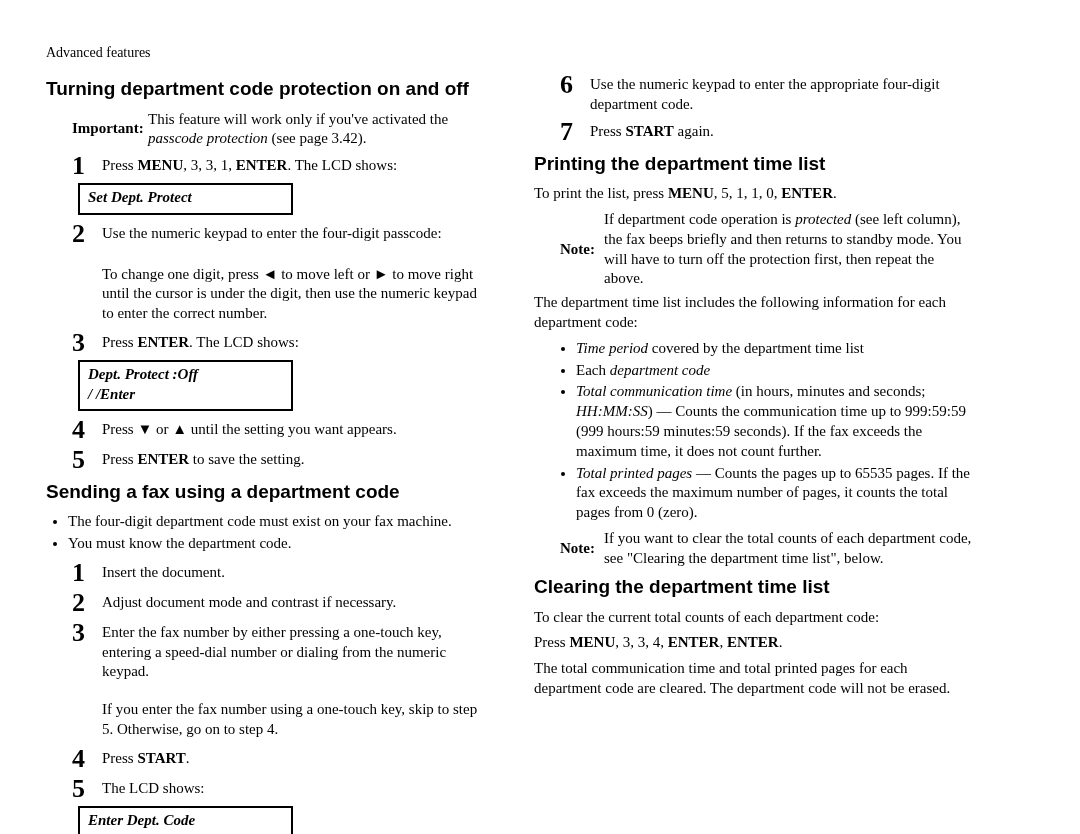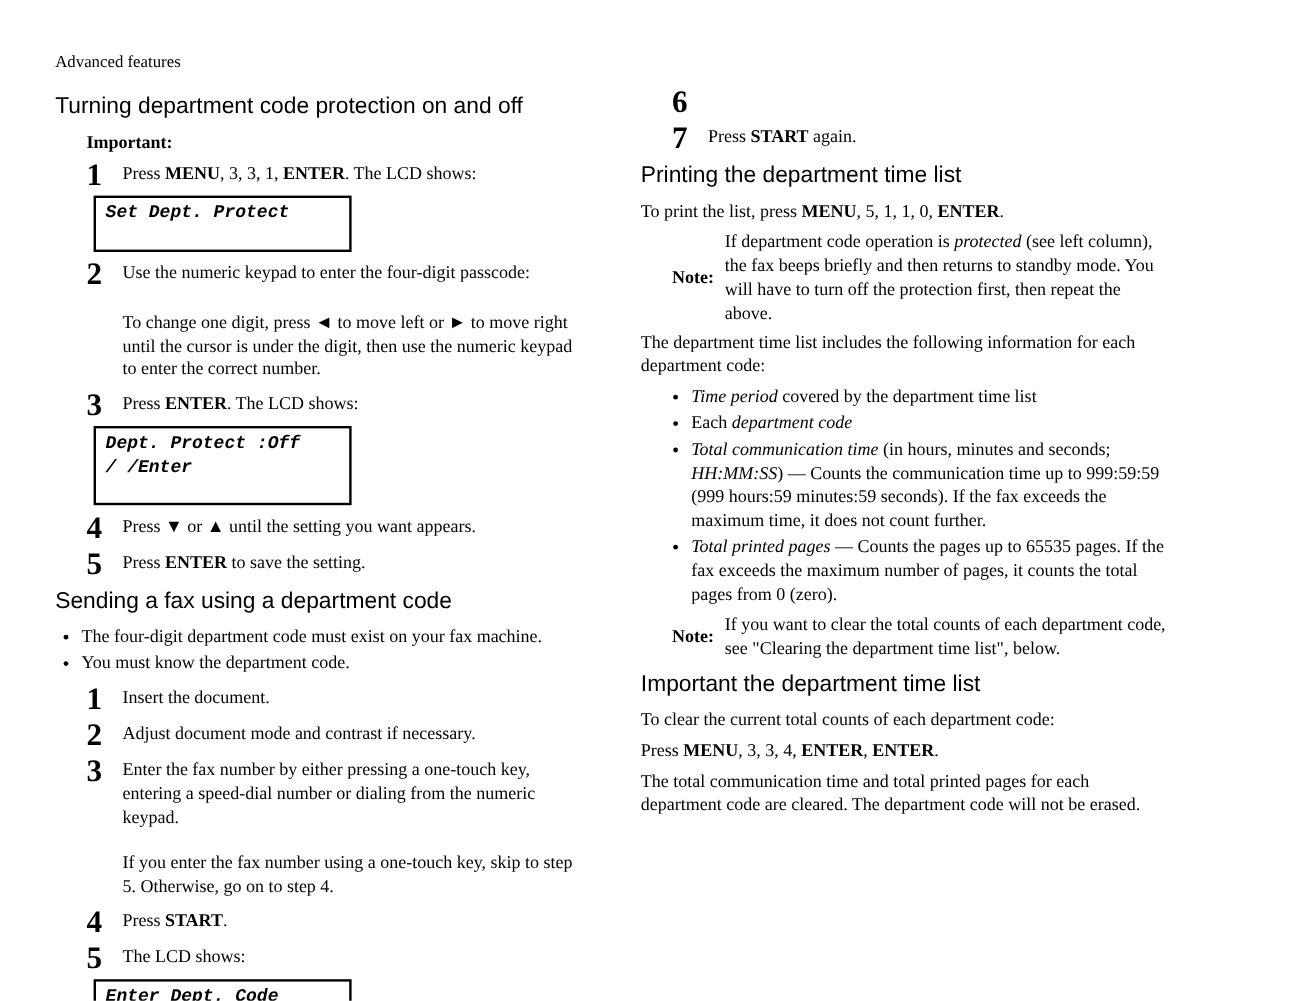--- a/index.html
+++ b/index.html
@@ -1,46 +1,49 @@
 <!DOCTYPE html>
 <html><head>
 <meta charset="utf-8">
 <style>
 html,body{margin:0;padding:0;background:#fff;color:#000;font-family:"Times New Roman",Times,serif;font-size:15px;line-height:1.32}
 .page{width:1020px;height:834px;box-sizing:border-box;padding:44px 46px 22px 46px;display:flex;flex-direction:column}
 .run-head{font-size:14px;margin-bottom:8px}
 .cols{display:flex;flex:1;gap:48px}
 .col{flex:1;min-width:0}
-h2{font-family:"Helvetica Neue",Helvetica,Arial,sans-serif;font-weight:400;font-size:19px;margin:6px 0 8px 0}
+h2{font-family:"Helvetica Neue",Helvetica,Arial,sans-serif;font-weight:700;font-size:19px;margin:6px 0 8px 0}
 .hangblock{display:flex;align-items:center;margin:2px 0 4px 0;padding-left:26px}
 .hangblock .label{font-weight:700;min-width:76px}
 .hangblock .txt{flex:1}
 .stepblock{display:flex;align-items:flex-start;margin:2px 0 4px 0;padding-left:26px}
 .stepnum{font-family:"Times New Roman",serif;font-weight:700;font-size:26px;line-height:1;width:26px;text-align:left;margin-right:4px}
 .steptxt{flex:1;padding-top:3px}
-.lcd{border:2px solid #000;padding:3px 8px 20px 8px;margin:4px 0 6px 32px;width:215px;box-sizing:border-box;font-family:Liberation Mono, monospace;font-style:italic;font-weight:700;font-size:15px;line-height:1.3}
+.lcd{border:2px solid #000;padding:3px 8px 5px 8px;margin:4px 0 6px 32px;width:215px;box-sizing:border-box;font-family:Liberation Serif, serif;font-style:italic;font-weight:700;font-size:15px;line-height:1.3}
 .sc{font-variant:small-caps}
 p{margin:4px 0 6px 0}
 .sub{padding-left:56px;margin:18px 0 6px 0}
 ul{margin:2px 0 6px 0;padding-left:42px}
 ul li{margin:2px 0}
 ul.inner{padding-left:22px}
 </style>
 </head>
 <body>
 
 <div class="page">
   <div class="run-head">Advanced features</div>
   <div class="cols">
 
     <div class="col">
       <h2>Turning department code protection on and off</h2>
 
       <div class="hangblock">
         <div class="label">Important:</div>
+        <div class="txt">
+          <span>This feature will work only if you've activated the </span><i>passcode protection</i><span> (see page 3.42).</span>
+        </div>
       </div>
 
       <div class="stepblock">
         <div class="stepnum">1</div>
         <div class="steptxt">
           <span>Press </span><b><span class="sc">MENU</span></b><span>, 3, 3, 1, </span><b><span class="sc">ENTER</span></b><span>. The </span><span class="sc">LCD</span><span> shows:</span>
         </div>
       </div>
 
       <div class="lcd">
@@ -112,20 +115,21 @@
 
       <div class="lcd">
         <div>Enter Dept.  Code</div>
         <div>_</div>
       </div>
     </div>
 
     <div class="col">
       <div class="stepblock">
         <div class="stepnum">6</div>
+        <div class="steptxt">Use the numeric keypad to enter the appropriate four-digit department code.</div>
       </div>
       <div class="stepblock">
         <div class="stepnum">7</div>
         <div class="steptxt">
           <span>Press </span><b><span class="sc">START</span></b><span> again.</span>
         </div>
       </div>
 
       <h2>Printing the department time list</h2>
       <p>
@@ -145,21 +149,21 @@
         <li><span>Each </span><i>department code</i></li>
         <li><i>Total communication time</i><span> (in hours, minutes and seconds; </span><i><span class="sc">HH:MM:SS</span></i><span>) — Counts the communication time up to 999:59:59 (999 hours:59 minutes:59 seconds). If the fax exceeds the maximum time, it does not count further.</span></li>
         <li><i>Total printed pages</i><span> — Counts the pages up to 65535 pages. If the fax exceeds the maximum number of pages, it counts the total pages from 0 (zero).</span></li>
       </ul>
 
       <div class="hangblock">
         <div class="label" style="min-width:44px">Note:</div>
         <div class="txt">If you want to clear the total counts of each department code, see "Clearing the department time list", below.</div>
       </div>
 
-      <h2>Important the department time list</h2>
+      <h2>Clearing the department time list</h2>
       <p>To clear the current total counts of each department code:</p>
       <p>
         <span>Press </span><b><span class="sc">MENU</span></b><span>, 3, 3, 4, </span><b><span class="sc">ENTER</span></b><span>, </span><b><span class="sc">ENTER</span></b><span>.</span>
       </p>
       <p>The total communication time and total printed pages for each department code are cleared. The department code will not be erased.</p>
     </div>
   </div>
 
 </div>
 

